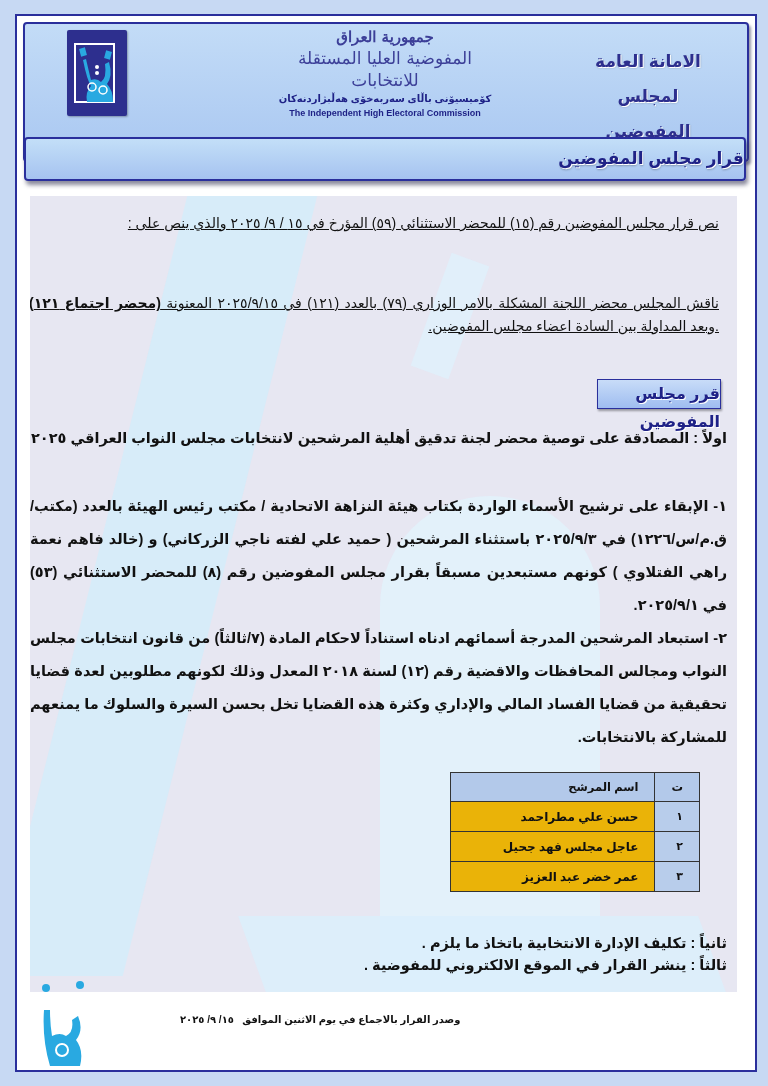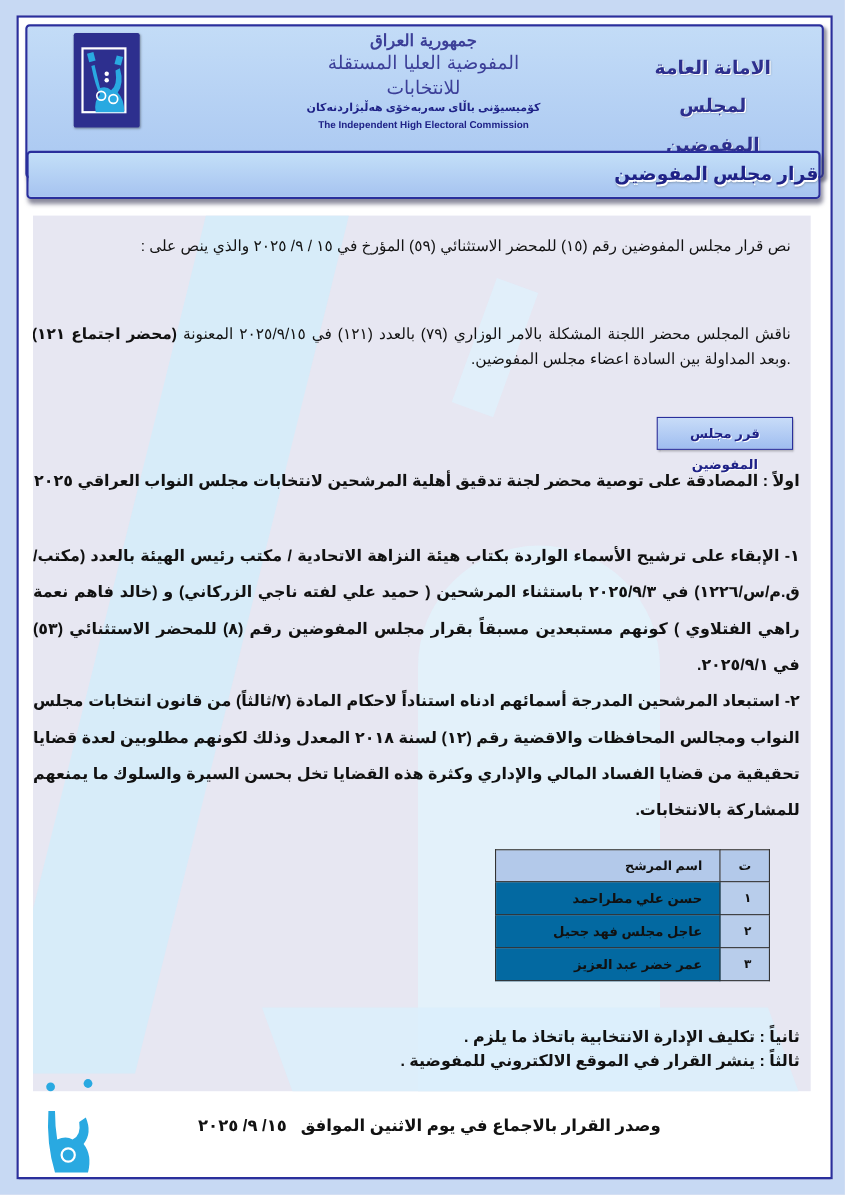--- a/index.html
+++ b/index.html
@@ -59,51 +59,51 @@
       overflow: hidden;
     }
     .watermark-shape {
       position: absolute; background: #d4ecfa; opacity: 0.85;
     }
     .wm1 { left: 60px; top: 0px; width: 130px; height: 780px; transform: skewX(-14deg); }
     .wm2 { left: 350px; top: 300px; width: 220px; height: 520px; border-radius: 110px 110px 0 0; background: #e2f2fc; }
     .wm3 { left: 230px; top: 720px; width: 460px; height: 120px; transform: skewX(20deg); background: #dbeffb; }
     .wm4 { left: 400px; top: 60px; width: 40px; height: 120px; transform: rotate(20deg); background: #dff0fb; }
     .text-layer { position: absolute; left: 0; top: 0; width: 100%; height: 100%; direction: rtl; }
-    .para { position: absolute; right: 18px; text-align: justify; color: #111; }
+    .para { position: absolute; right: 18px; text-align: justify; color: #111; text-decoration: underline; }
     .p-intro { top: 16px; width: 690px; font-size: 14px; line-height: 23px; }
     .p-discuss { top: 96px; width: 690px; font-size: 14px; line-height: 23px; }
     .p-discuss b { font-weight: bold; }
     .decision-label {
       position: absolute; right: 16px; top: 183px; width: 124px; height: 30px;
       border: 1px solid #2a2f9c;
       background: linear-gradient(180deg, #c8dcf8 0%, #9fbdf0 100%);
       box-shadow: 1px 2px 2px rgba(0,0,0,0.35);
-      text-align: center; font-size: 12px; font-weight: bold; color: #1f2287; line-height: 28px;
+      font-size: 16px; font-weight: bold; color: #1f2287; line-height: 28px;
       text-shadow: 1px 1px 0 #ffffff;
     }
     .bold-block { position: absolute; right: 10px; width: 697px; font-weight: bold; font-size: 14.5px; line-height: 33px; color: #111; text-align: justify; }
     .first-block { top: 226px; }
     .item1-block { top: 294px; }
     .item2-block { top: 426px; }
     .indent { padding-right: 36px; display: block; }
     .candidate-table {
       position: absolute; right: 37px; top: 576px; width: 250px;
       border-collapse: collapse; direction: rtl; font-size: 12px; font-weight: bold; color: #111;
     }
     .candidate-table td, .candidate-table th {
       border: 1px solid #333; height: 30px; padding: 0 16px; text-align: right;
     }
     .candidate-table th { background: #b3c9ea; height: 29px; font-size: 11.5px; }
     .candidate-table td.num { width: 36px; background: #b8cdeb; font-size: 11px; text-align: right; }
     .candidate-table th.num { width: 36px; }
-    .candidate-table td.name { background: #0369a1; }
+    .candidate-table td.name { background: #eab308; }
     .final-block { position: absolute; right: 10px; top: 736px; width: 400px; font-weight: bold; font-size: 14.5px; line-height: 22px; color: #111; }
     .signature-line {
-      position: absolute; left: 180px; top: 1014px; direction: rtl; font-weight: bold; font-size: 15px; color: #111;
+      position: absolute; left: 180px; top: 1014px; direction: rtl; font-weight: bold; font-size: 10px; color: #111;
       white-space: nowrap;
     }
     .bottom-logo { position: absolute; left: 40px; top: 980px; width: 52px; height: 90px; }
     .bottom-bar {
       position: absolute; left: 17px; top: 1070px; width: 738px; height: 2px; background: #2a2f9c;
     }
   </style>
 </head>
 <body>
 

